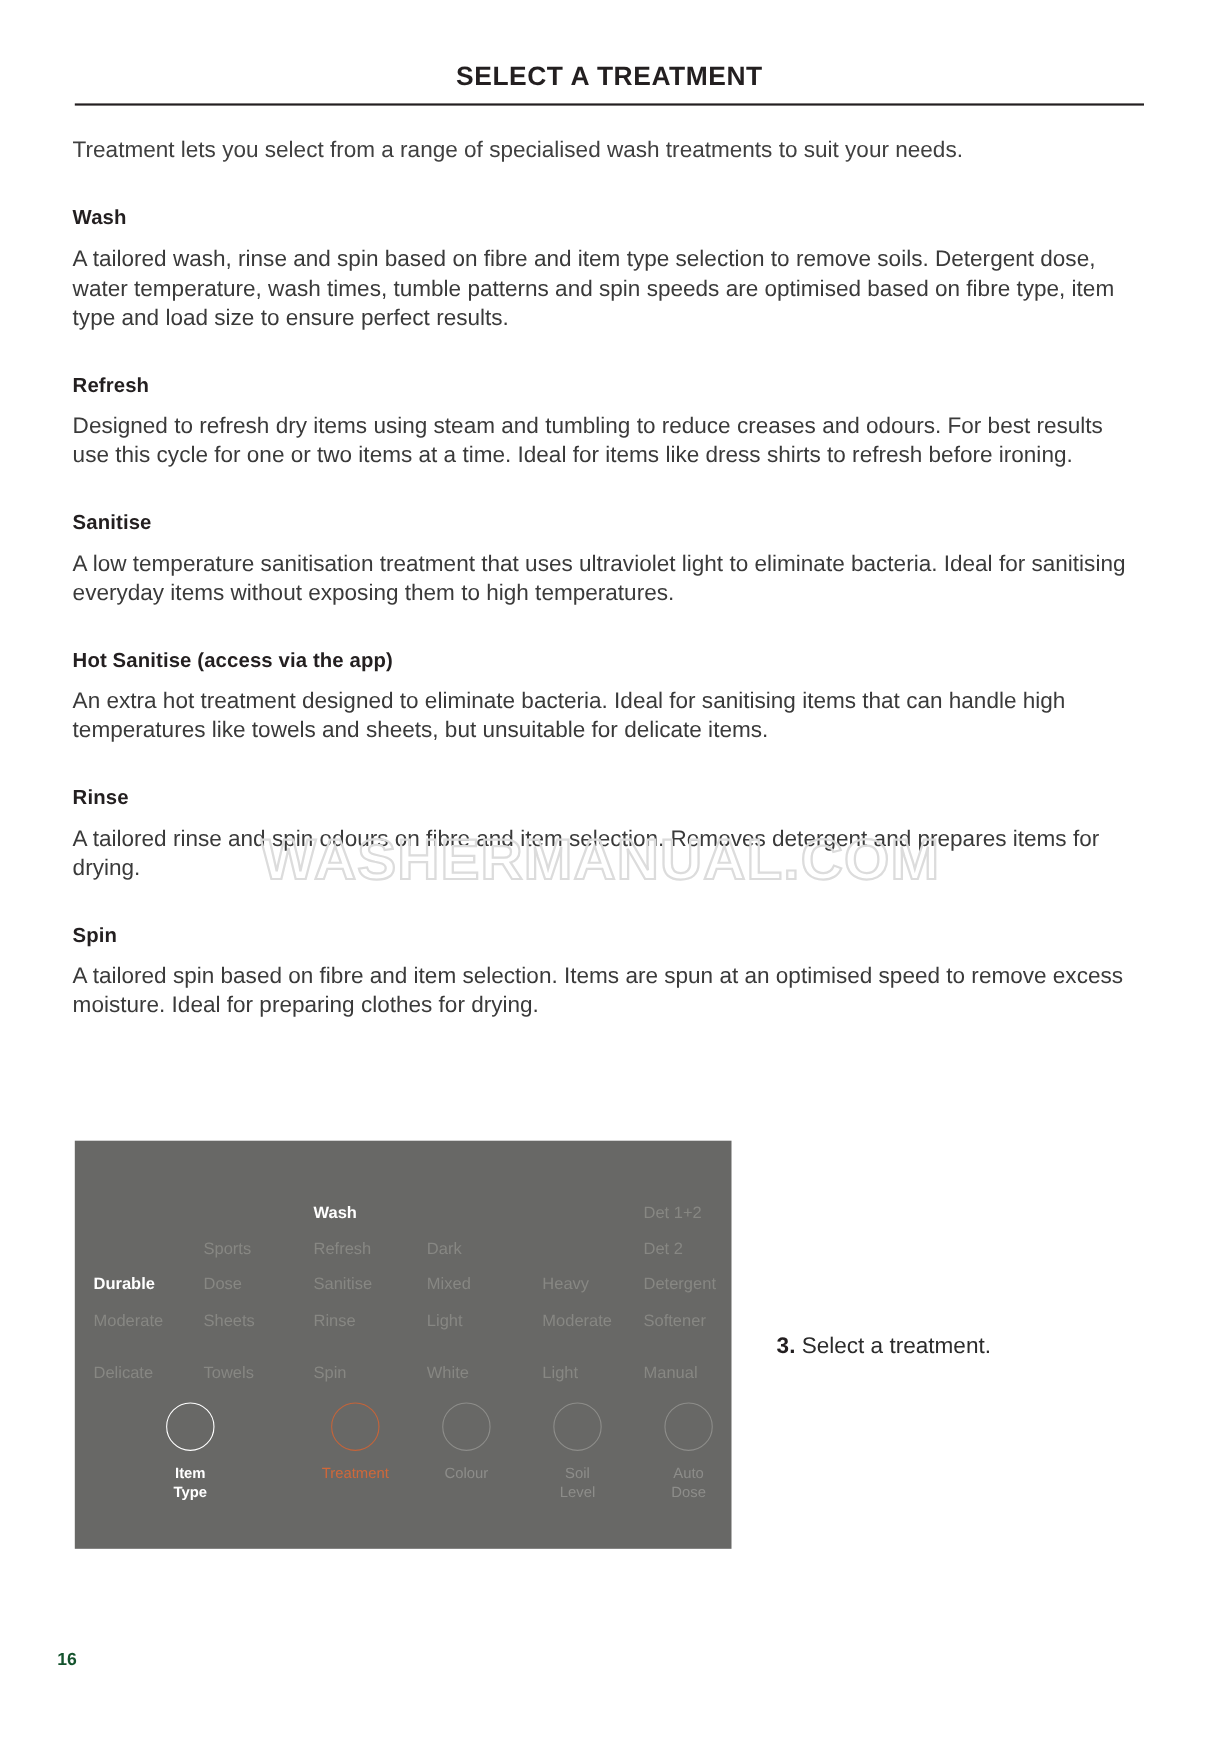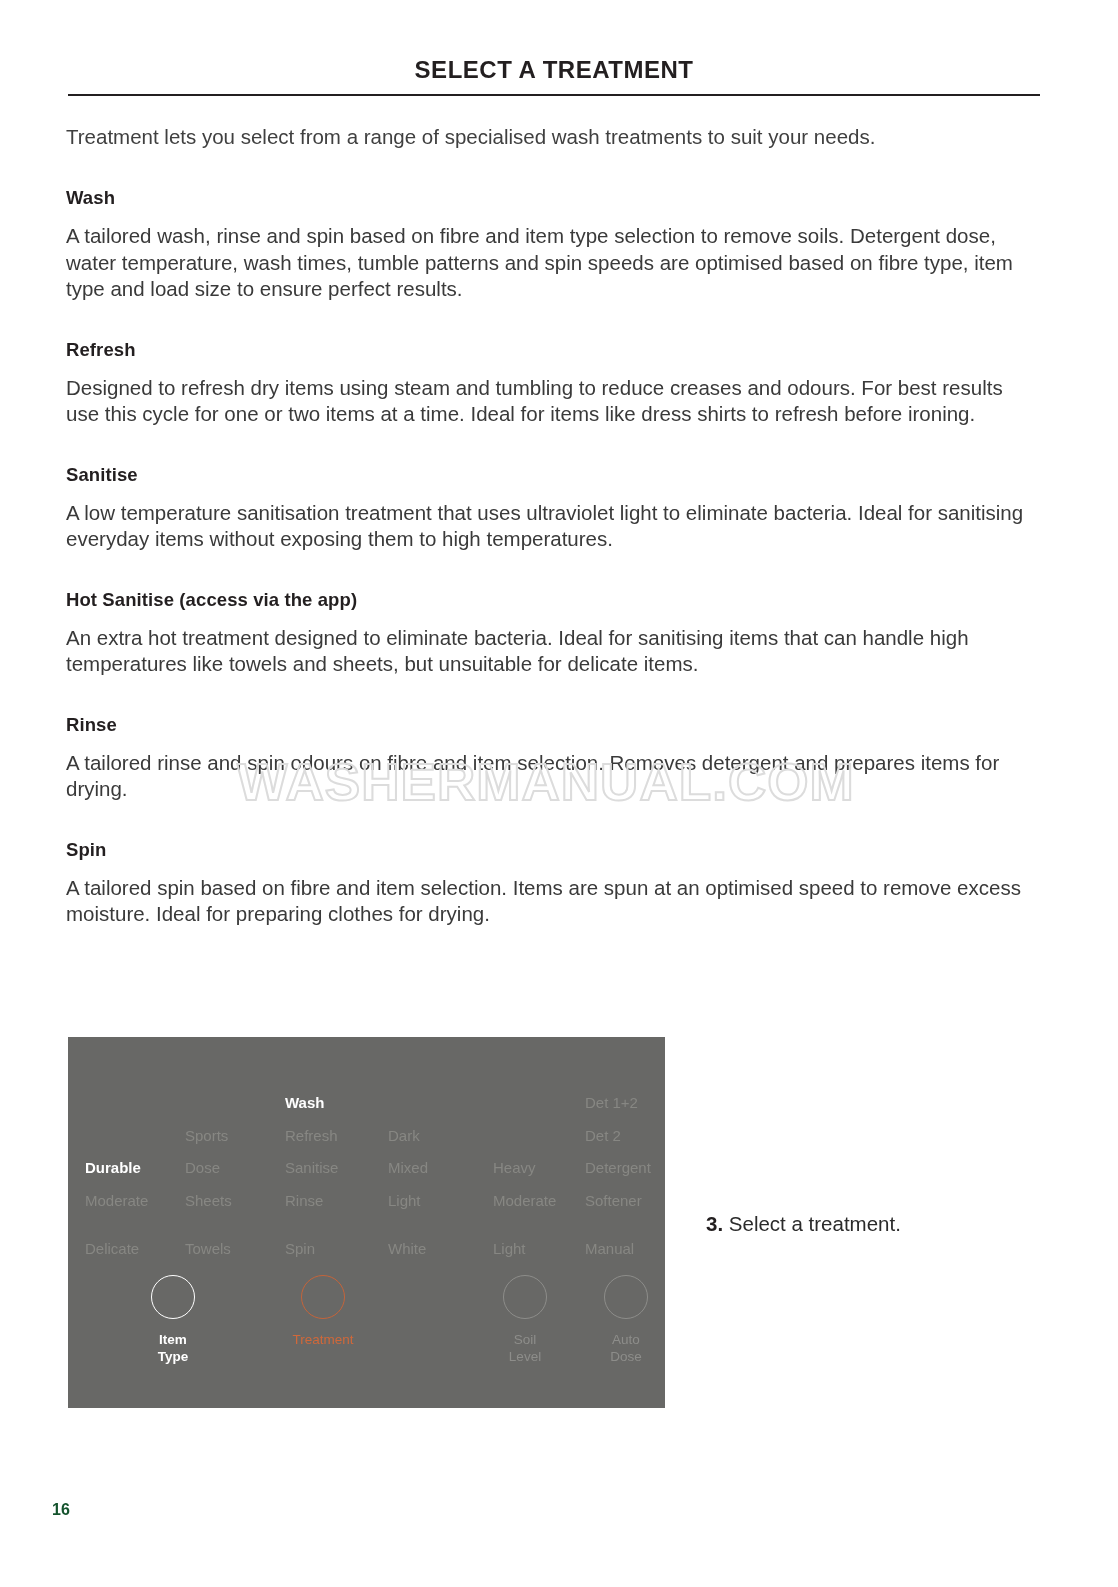--- a/index.html
+++ b/index.html
@@ -313,20 +313,24 @@
         <div class="knob-ring"></div>
         <div class="knob-label">Item
 Type</div>
       </div>
 
       <div class="knob k1 active-orange">
         <div class="knob-ring"></div>
         <div class="knob-label">Treatment</div>
       </div>
 
+      <div class="knob k2">
+        <div class="knob-ring"></div>
+        <div class="knob-label">Colour</div>
+      </div>
 
       <div class="knob k3">
         <div class="knob-ring"></div>
         <div class="knob-label">Soil
 Level</div>
       </div>
 
       <div class="knob k4">
         <div class="knob-ring"></div>
         <div class="knob-label">Auto

